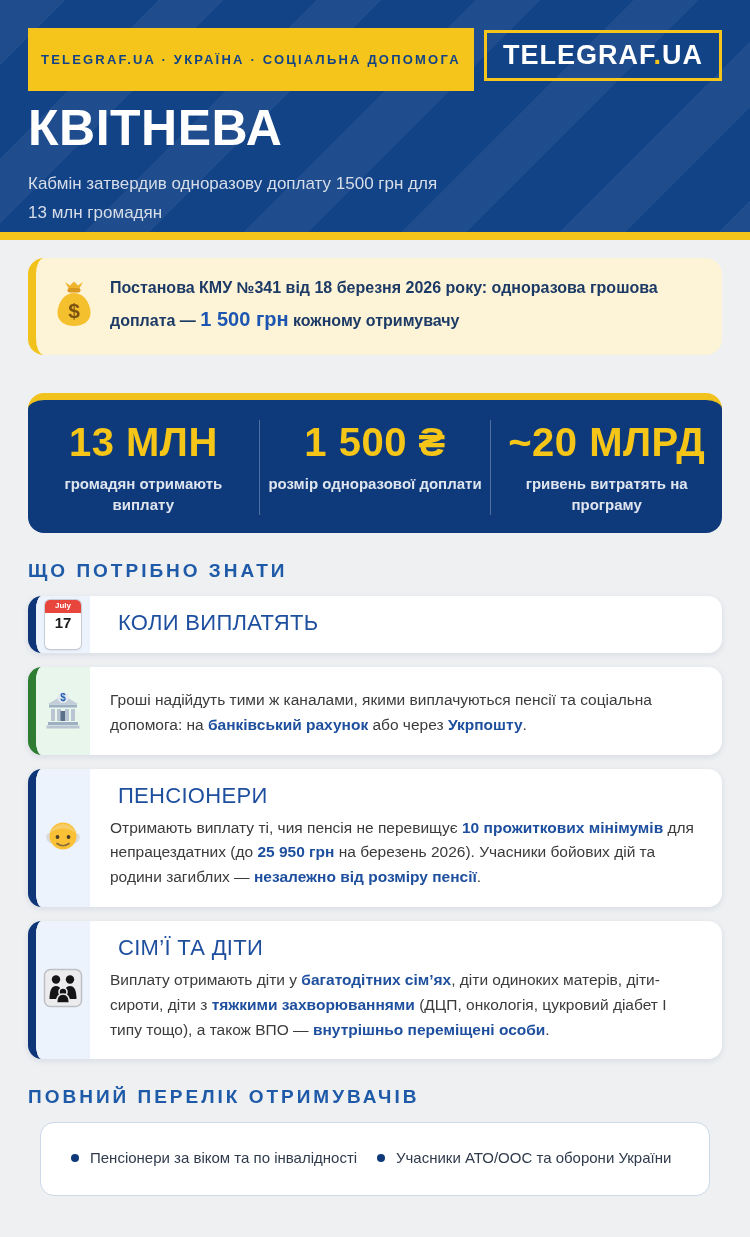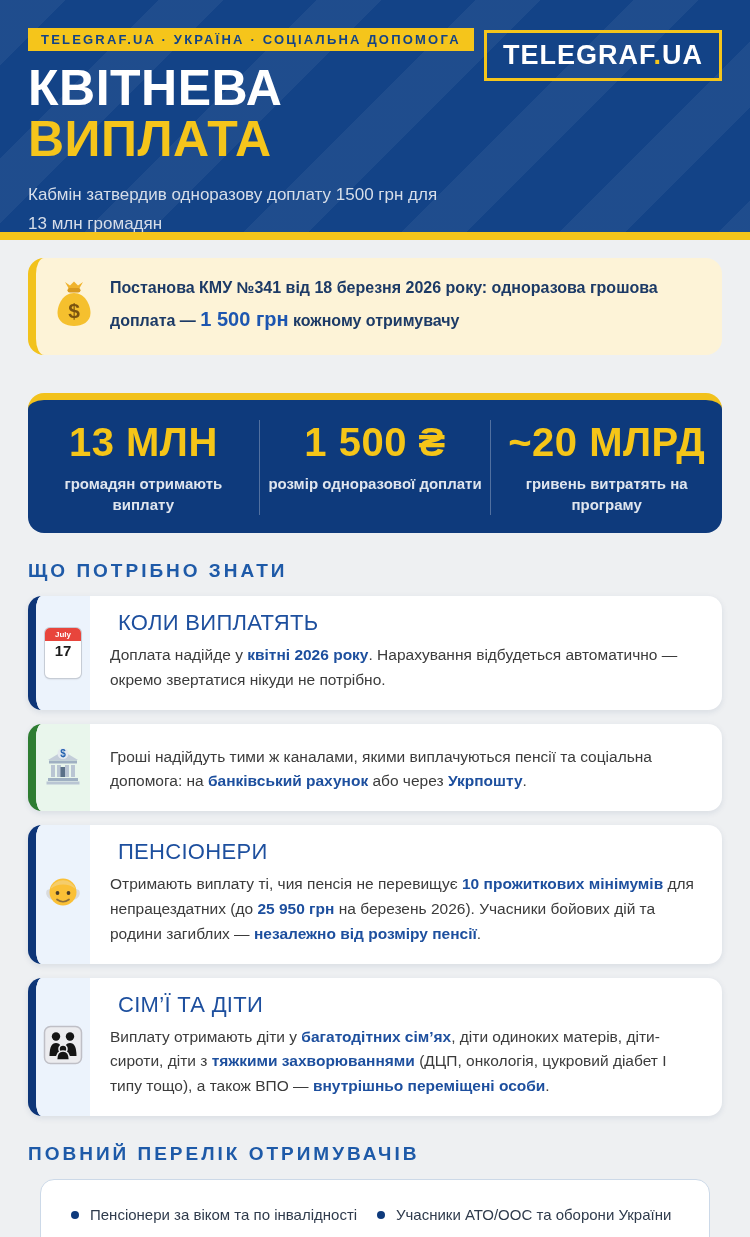--- a/index.html
+++ b/index.html
@@ -10,21 +10,21 @@
   
   .header {
     position:relative; height:232px; flex:none;
     background:#134387;
     background-image:repeating-linear-gradient(135deg, rgba(255,255,255,0.05) 0 46px, rgba(255,255,255,0) 46px 112px);
     padding:28px 28px 0;
   }
   .badge {
     display:inline-block; background:#f5c51b; color:#134387;
     font-size:13px; font-weight:bold; letter-spacing:2.2px;
-    padding:4px 13px; white-space:nowrap;
+    padding:24px 13px; white-space:nowrap;
   }
   .logo-box {
     position:absolute; top:30px; right:28px;
     border:3px solid #f5c51b; padding:7px 16px;
     font-size:27px; font-weight:bold; color:#ffffff; letter-spacing:1px;
     white-space:nowrap;
   }
   .logo-box .dot { color:#f5c51b; }
   .title { margin-top:12px; font-size:50px; line-height:1.02; font-weight:bold; letter-spacing:0.5px; }
   .title .line1 { color:#ffffff; }
@@ -93,21 +93,20 @@
 
 <div class="page">
 
   <div class="header">
     <span class="badge">TELEGRAF.UA · УКРАЇНА · СОЦІАЛЬНА ДОПОМОГА</span>
     <div class="logo-box">
       <span>TELEGRAF</span><span class="dot">.</span><span>UA</span>
     </div>
     <div class="title">
       <div class="line1">КВІТНЕВА</div>
-      <div class="line2">ВИПЛАТА</div>
     </div>
     <div class="subtitle">Кабмін затвердив одноразову доплату 1500 грн для 13 млн громадян</div>
   </div>
   <div class="yellow-divider"></div>
 
   <div class="main">
 
     <div class="callout">
       <span>
         <svg width="44" height="48" viewBox="0 0 44 48" aria-hidden="true">
@@ -139,21 +138,20 @@
 
     <div class="card">
       <div class="icon-col">
         <div class="cal">
           <div class="cal-top">July</div>
           <div class="cal-day">17</div>
         </div>
       </div>
       <div class="card-content">
         <div class="card-title">КОЛИ ВИПЛАТЯТЬ</div>
-        <div class="card-body"><span>Доплата надійде у </span><b>квітні 2026 року</b><span>. Нарахування відбудеться автоматично — окремо звертатися нікуди не потрібно.</span></div>
       </div>
     </div>
 
     <div class="card green">
       <div class="icon-col">
         <span>
           <svg width="38" height="40" viewBox="0 0 38 40" aria-hidden="true">
             <path d="M4 15 L19 6 L34 15 Z" fill="#c3cdd9"></path>
             <circle cx="19" cy="8.5" r="5.5" fill="#e4e9ef"></circle>
             <text x="19" y="12" font-size="10" font-weight="bold" fill="#2563b0" text-anchor="middle" font-family="Liberation Sans, sans-serif">$</text>

